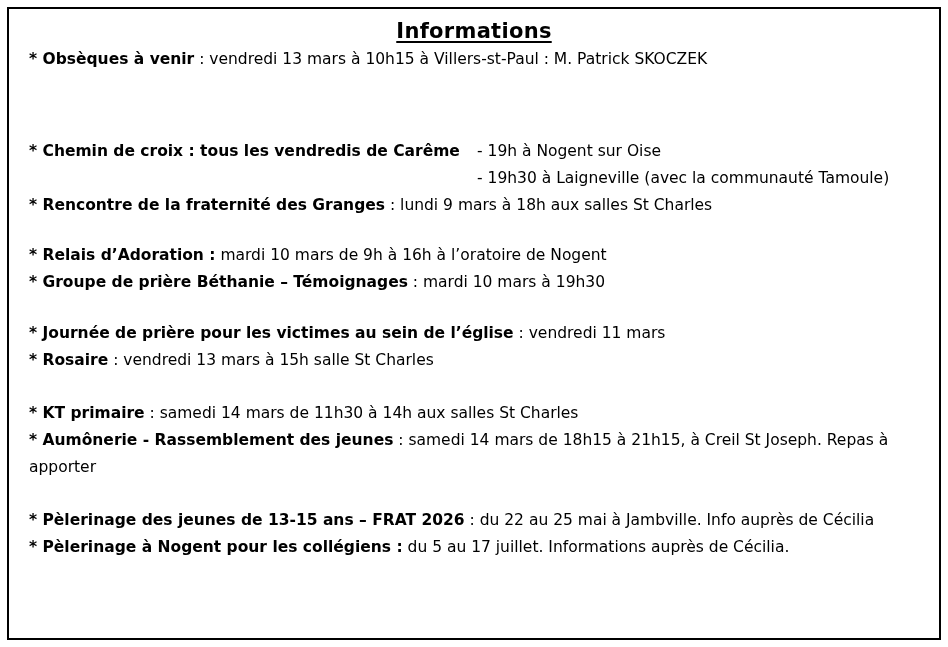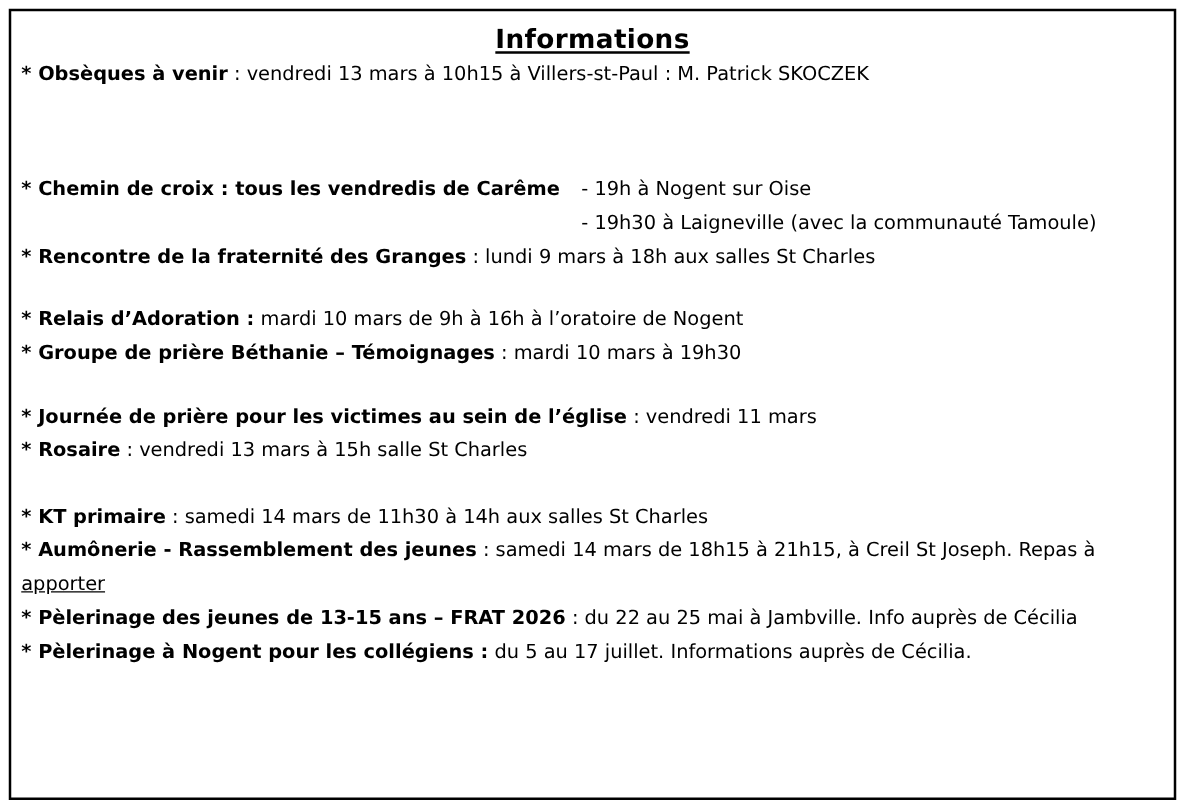--- a/index.html
+++ b/index.html
@@ -17,21 +17,21 @@
   }
   .sheet {
     position: absolute;
     left: 7px;
     top: 7px;
     right: 7px;
     bottom: 7px;
     border: 2px solid #000000;
     background: #ffffff;
     box-sizing: border-box;
-    padding: 0 8px;
+    padding: 0 20px;
     overflow: hidden;
   }
   h1.title {
     margin: 7px 0 0 0;
     font-size: 21px;
     line-height: 30px;
     font-weight: bold;
     text-align: center;
     text-decoration: underline;
     text-underline-offset: 3px;
@@ -45,33 +45,32 @@
   }
   .bold {
     font-weight: bold;
   }
   .i1 { margin-top: 16px; }
   .i2 { margin-top: 65px; }
   .i3 { margin-top: 23px; }
   .g4 { margin-top: 23px; }
   .g5 { margin-top: 24px; }
   .g6 { margin-top: 26px; }
-  .g7 { }
+  .g7 { margin-top: 26px; }
   .chemin {
     position: relative;
     min-height: 54px;
   }
   .chemin .sublines {
     position: absolute;
     left: 448px;
     top: 0;
   }
   .wrap-line {
     display: block;
-    text-decoration: underline;
   }
 </style>
 </head>
 <body>
 
 <div class="sheet">
 
   <h1 class="title">Informations</h1>
 
   <p class="item i1"><span class="bold">* Obsèques à venir</span><span> : vendredi 13 mars à 10h15 à Villers-st-Paul : M. Patrick SKOCZEK</span></p>

